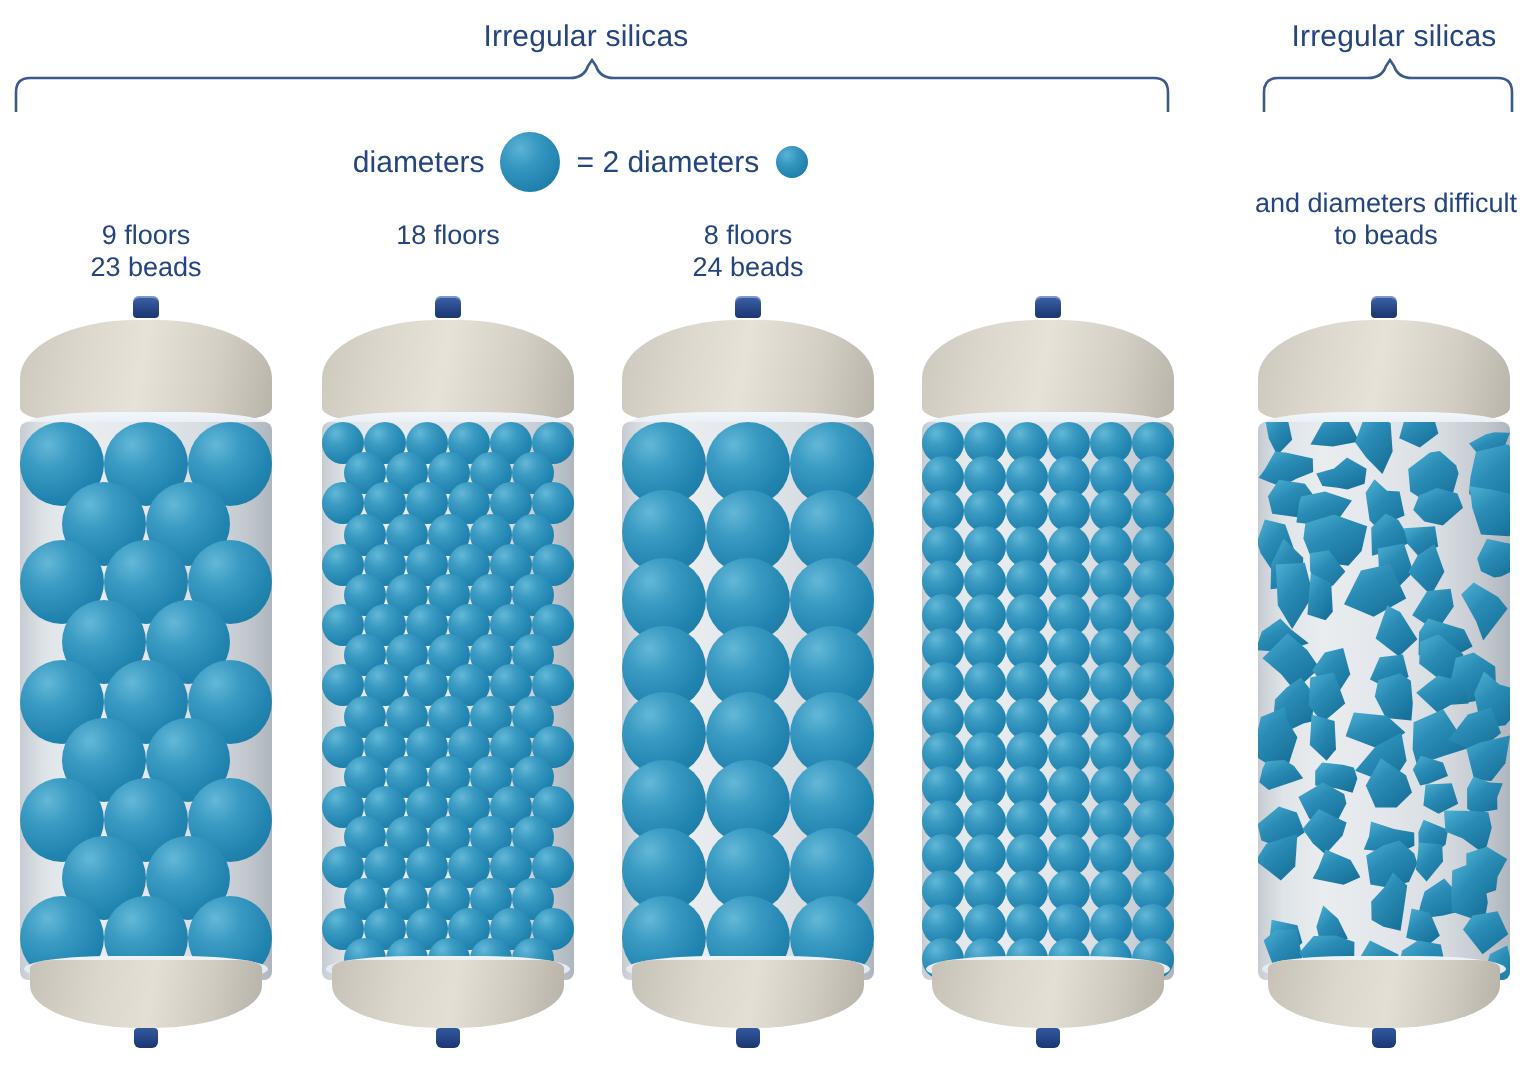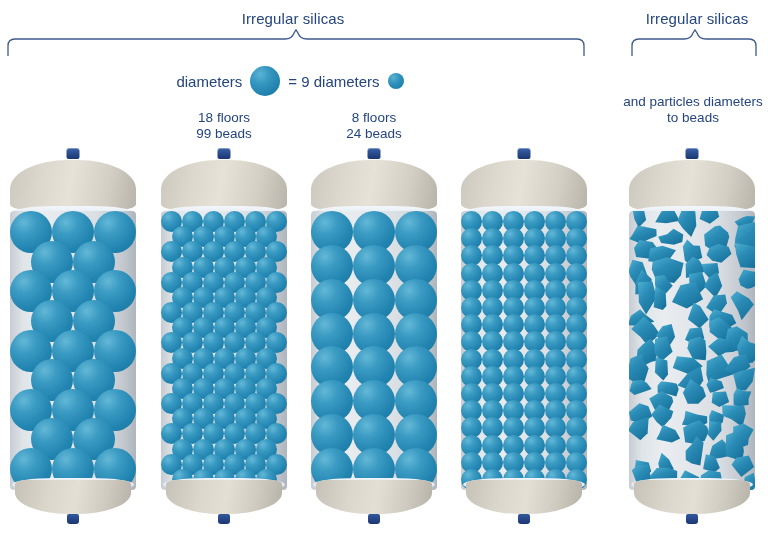--- a/index.html
+++ b/index.html
@@ -116,34 +116,37 @@
   <svg class="brace-svg" id="brace-spherical" width="580" height="26" viewBox="0 0 580 26">
     <path class="brace-path" d="M2,26 L2,16 Q2,9 9,9 L279,9 Q286,9 288,3 L290,0 L292,3 Q294,9 301,9 L571,9 Q578,9 578,16 L578,26"></path>
   </svg>
   <svg class="brace-svg" id="brace-irregular" width="128" height="26" viewBox="0 0 128 26">
     <path class="brace-path" d="M2,26 L2,16 Q2,9 9,9 L54,9 Q61,9 63,3 L65,0 L67,3 Q69,9 76,9 L119,9 Q126,9 126,16 L126,26"></path>
   </svg>
 
   <div id="legend">
     <span class="lg-text">diameters</span>
     <span class="legend-bead" id="legend-bead-large"></span>
-    <span class="lg-text">= 9 diameters</span>
+    <span class="lg-text">= 2 diameters</span>
     <span class="legend-bead" id="legend-bead-small"></span>
   </div>
 
+  <div class="col-caption" style="left:10px;  top:110px; width:126px;">
+    <div>9 floors</div>
+    <div>23 beads</div>
+  </div>
   <div class="col-caption" style="left:161px; top:110px; width:126px;">
     <div>18 floors</div>
-    <div>99 beads</div>
   </div>
   <div class="col-caption" style="left:311px; top:110px; width:126px;">
     <div>8 floors</div>
     <div>24 beads</div>
   </div>
   <div class="col-caption multi" style="left:618px; top:94px; width:150px;">
-    <div>and particles diameters</div>
+    <div>and diameters difficult</div>
     <div>to beads</div>
   </div>
 
   <div class="column" id="column-1" style="left:10px;  top:148px; width:126px; height:388px;">
       <div class="cap-fitting" style="top:0px;"></div>
       <div class="cap-dome" style="top:12px;height:50px;"></div>
       <div class="cap-collar" style="top:58px;height:13px;"></div>
       <div class="tube" style="top:63px;height:279px;">
         <div class="tube-inner">
           <div class="bead" style="left:0.00px;top:0.00px;width:42px;height:42px;"></div>

